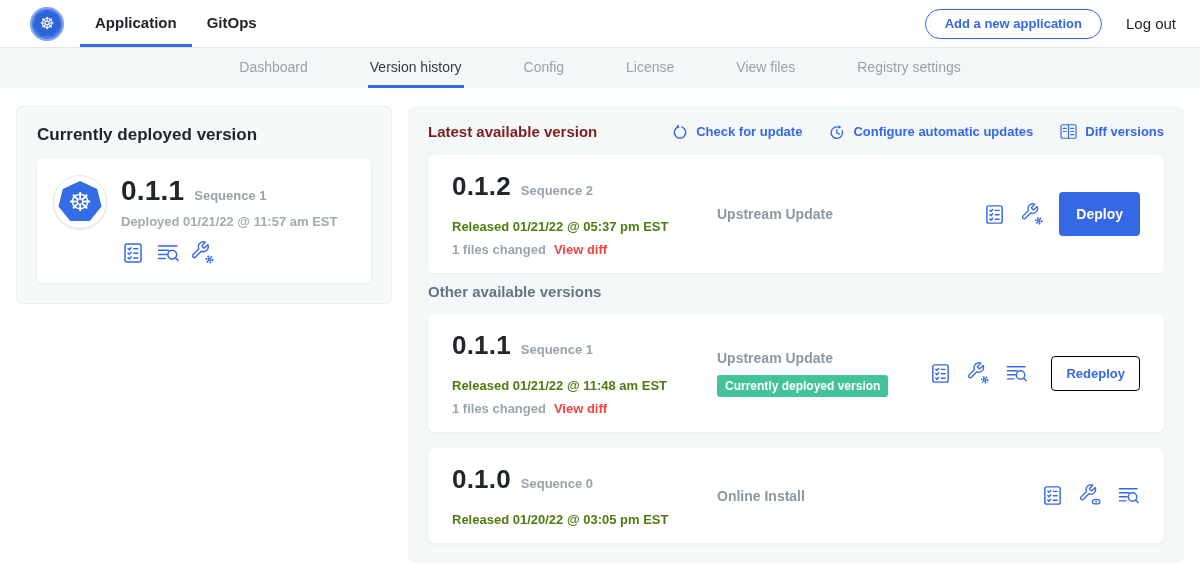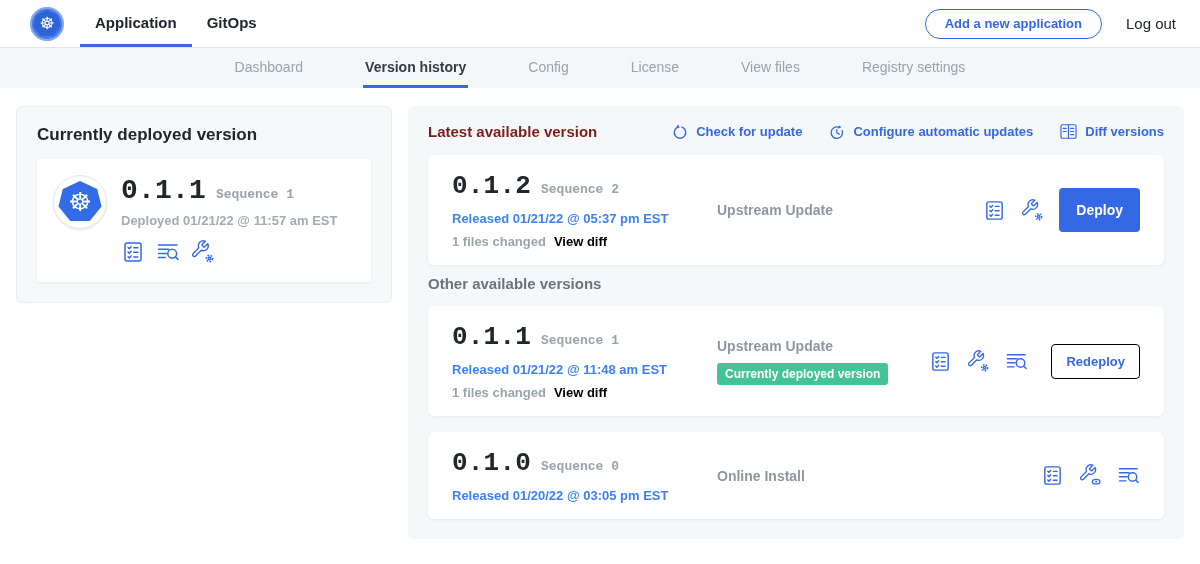--- a/index.html
+++ b/index.html
@@ -22,36 +22,36 @@
   .hdr-right { margin-left:auto; display:flex; align-items:center; gap:24px; }
   .pill-btn { border:1px solid #3568e4; color:#3568e4; background:#fff; border-radius:16px;
     height:30px; padding:0 19px; font-size:13px; font-weight:700; cursor:pointer;
     font-family:inherit; }
   .logout { font-size:15px; font-weight:500; color:#21262c; cursor:pointer; }
 
   
   .subnav { height:40px; background:#f4f7f8; display:flex; justify-content:center; gap:58px; }
   .subnav-item { display:flex; align-items:center; padding:0 2px; font-size:14px; color:#9aa3ab;
     border-bottom:3px solid transparent; cursor:pointer; }
-  .subnav-item.active { color:#343b42; font-weight:700; border-bottom-color:#3568e4; }
+  .subnav-item.active { color:#343b42; font-weight:400; border-bottom-color:#3568e4; }
 
   
   .main { display:flex; gap:16px; padding:18px 16px; align-items:flex-start; }
 
   .left-card { width:376px; background:#f6f9fa; border:1px solid #e9eef0; border-radius:6px; padding:18px 20px 20px; }
   .left-card h2 { font-size:17px; font-weight:700; color:#21262c; }
   .deployed-box { margin-top:14px; background:#fff; border-radius:4px; padding:16px 16px 18px;
     box-shadow:0 1px 3px rgba(50,60,70,.08); display:flex; }
   .dep-logo { width:54px; height:54px; border-radius:50%; background:#fff; border:1px solid #e4e9ec;
     box-shadow:0 1px 2px rgba(50,60,70,.12); display:flex; align-items:center; justify-content:center; flex:none; }
   .dep-hept { width:44px; height:42px; background:#326de6; display:flex; align-items:center; justify-content:center;
     clip-path:polygon(50% 0%,89% 19%,99% 61%,72% 95%,28% 95%,1% 61%,11% 19%); }
   .dep-hept span { color:#fff; font-size:26px; line-height:1; }
   .dep-info { margin-left:14px; }
-  .vline { display:flex; align-items:baseline;font-family:Liberation Mono, monospace; }
+  .vline { display:flex; align-items:baseline; }
   .vnum { font-size:28px; font-weight:700; color:#21262c; letter-spacing:.2px; }
   .vseq { font-size:13px; font-weight:600; color:#9aa3ab; margin-left:10px; }
   .vdate { margin-top:7px; font-size:13px; font-weight:600; color:#a2abb2; }
   .icon-row { display:flex; align-items:center; gap:11px; margin-top:12px; color:#3568e4; }
   .icn { display:block; cursor:pointer; }
 
   
   .panel { flex:1; background:#f5f8f9; border-radius:6px; padding:16px 20px 20px; }
   .panel-head { display:flex; align-items:center; }
   .panel-title { font-size:15px; font-weight:600; color:#7f1d1d; }
@@ -60,23 +60,23 @@
 
   .vrow { background:#fff; border-radius:6px; box-shadow:0 1px 3px rgba(50,60,70,.07);
     display:flex; align-items:center; padding:16px 24px; }
   .vrow + .section-label { margin-top:10px; }
   .row1 { margin-top:14px; }
   .section-label { font-size:15px; font-weight:600; color:#68747f; }
   .row2 { margin-top:14px; }
   .row3 { margin-top:16px;justify-content:flex-end; }
   .v-info { width:265px; flex:none; }
   .v-title { font-size:26px; font-weight:700; color:#21262c; letter-spacing:.2px; }
-  .v-rel { margin-top:10px; font-size:13px; font-weight:600; color:#3b82f6; }
+  .v-rel { margin-top:17px; font-size:13px; font-weight:600; color:#4d7c0f; }
   .v-files { margin-top:8px; font-size:13px; font-weight:600; color:#9aa4ab; display:flex; gap:8px; }
-  .view-diff { color:#000000; font-weight:700; cursor:pointer; }
+  .view-diff { color:#ef4444; font-weight:700; cursor:pointer; }
   .v-mid { flex:1; display:flex; flex-direction:column; gap:9px; align-items:flex-start; }
   .v-type { font-size:14px; font-weight:700; color:#8d97a0; }
   .badge { font-size:12px; font-weight:700; color:#fff; padding:4px 8px; border-radius:3px; }
   .badge-green { background:#42c398; }
   .badge-gray { background:#b3bec4; }
   .v-actions { display:flex; align-items:center; gap:15px; color:#3568e4; }
   .btn-solid { background:#3568e4; color:#fff; border:none; border-radius:4px; padding:14px 17px;
     font-size:14px; font-weight:700; cursor:pointer; font-family:inherit; }
   .btn-outline { background:#fff; color:#3568e4; border:1px solid #000000; border-radius:4px;
     padding:9px 14px; font-size:13px; font-weight:700; cursor:pointer; margin-left:8px; font-family:inherit; }

